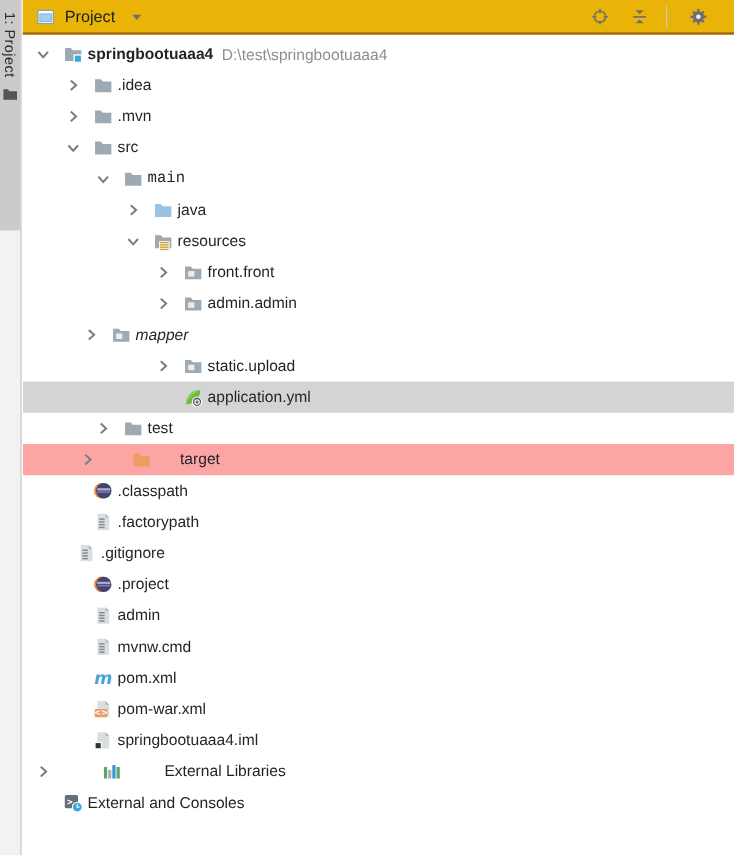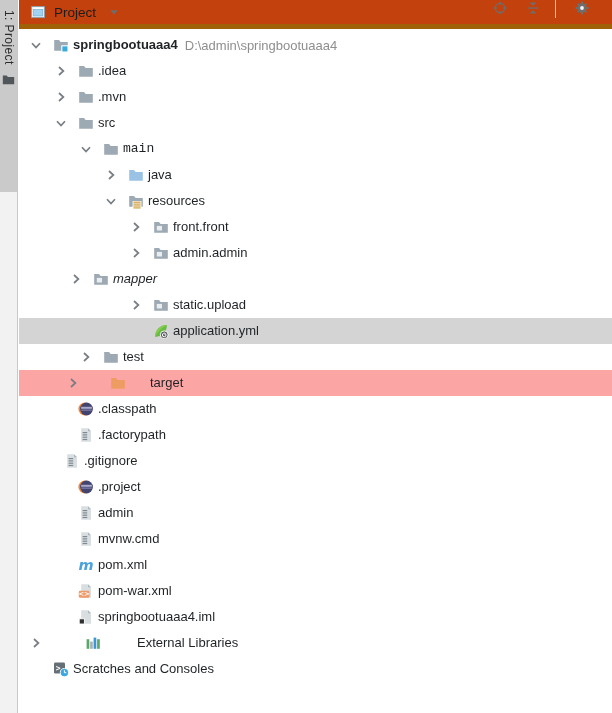--- a/index.html
+++ b/index.html
@@ -18,22 +18,22 @@
     padding-top:10px;box-sizing:border-box;
   }
   .stripe-label{
     writing-mode:vertical-rl;font-size:12px;color:#2b2b2b;letter-spacing:.4px;
     white-space:nowrap;
   }
   .stripe-folder{margin-top:7px;width:13px;height:13px;}
   
   .main{position:absolute;left:19px;top:0;right:0;bottom:0;display:flex;flex-direction:column;}
   .toolbar{
-    height:29px;min-height:29px;background:#c2410c;border-bottom:5px solid #a16207;
-    display:flex;padding:0 22px 0 11px;box-sizing:border-box;
+    height:29px;min-height:29px;background:#eab308;border-bottom:2px solid #a16207;
+    display:flex;align-items:center;padding:0 22px 0 11px;box-sizing:border-box;
   }
   .view-selector{display:flex;align-items:center;cursor:default;}
   .view-selector .wicon{width:16px;height:16px;}
   .toolbar-title{font-size:13.5px;color:#1d1d1d;margin:0 10px 0 8px;}
   .dd{width:16px;height:16px;}
   .tb-spacer{flex:1;}
   .tb-icon{width:16px;height:16px;margin-left:17px;}
   .tb-sep{width:1px;height:18px;background:#c9c9c9;margin-left:14px;margin-right:1px;}
   
   .tree{flex:1;background:#ffffff;padding-top:3px;overflow:hidden;}
@@ -117,21 +117,21 @@
               <path d="M4,6.2 L8,10.6 L12,6.2" fill="none" stroke="#787e83" stroke-width="1.7"></path>
             </svg>
           </span>
           <span class="ricon">
             <svg width="16" height="16" viewBox="0 0 16 16">
               <path d="M1.2,3 h4.8 l1.6,1.9 h7.2 V13.8 H1.2 Z" fill="#9da9b3"></path>
               <rect x="8.8" y="8.8" width="6.2" height="6.2" fill="#38abdf" stroke="#ffffff" stroke-width="1.1"></rect>
             </svg>
           </span>
           <span class="label bold">springbootuaaa4</span>
-          <span class="annotation">D:\admin\springbootuaaa4</span>
+          <span class="annotation">D:\test\springbootuaaa4</span>
         </div>
         <div class="row" style="padding-left: 34px;">
           <span class="slot">
             <svg width="16" height="16" viewBox="0 0 16 16">
               <path d="M6,4 L10.4,8 L6,12" fill="none" stroke="#787e83" stroke-width="1.7"></path>
             </svg>
           </span>
           <span class="ricon">
             <svg width="16" height="16" viewBox="0 0 16 16">
               <path d="M1.2,3 h4.8 l1.6,1.9 h7.2 V13.8 H1.2 Z" fill="#9da9b3"></path>
@@ -436,18 +436,18 @@
         <div class="row" style="padding-left: 9px;">
           <span class="slot"></span>
           <span class="ricon">
             <svg width="16" height="16" viewBox="0 0 16 16">
               <rect x="1" y="1.6" width="11" height="11" rx="1.4" fill="#647076"></rect>
               <text x="2.8" y="9.6" font-family="DejaVu Sans Mono, monospace" font-size="8" font-weight="bold" fill="#ffffff">&gt;</text>
               <circle cx="11.4" cy="11.6" r="4.1" fill="#3ba7e0" stroke="#ffffff" stroke-width="0.9"></circle>
               <path d="M11.4,9.3 V11.7 H13.3" stroke="#ffffff" stroke-width="1" fill="none"></path>
             </svg>
           </span>
-          <span class="label">Scratches and Consoles</span>
+          <span class="label">External and Consoles</span>
         </div>
       </div>
 
   </div>
 </div>
 
 </body></html>

